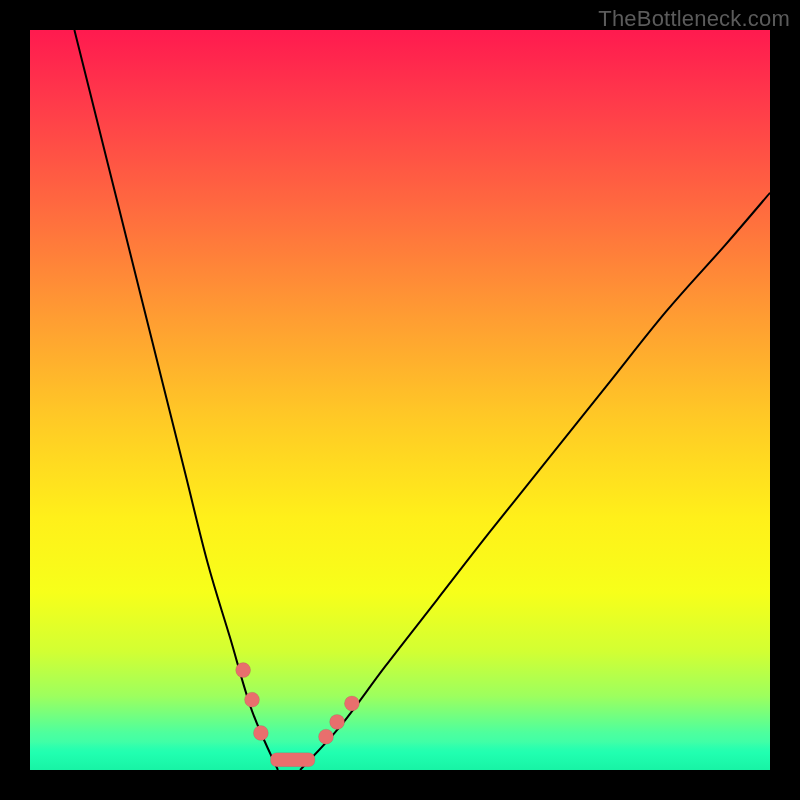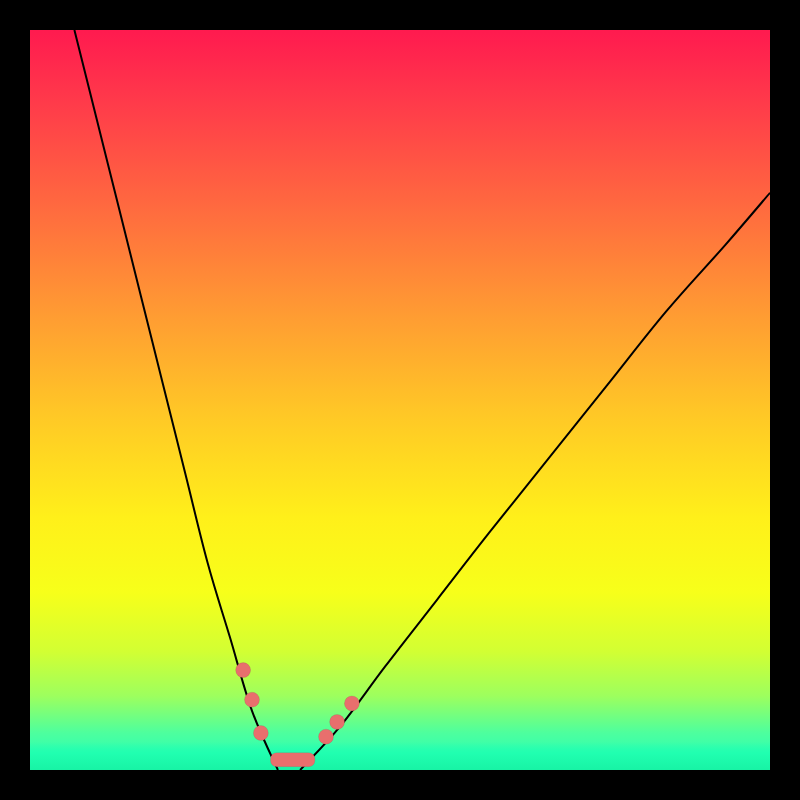--- a/index.html
+++ b/index.html
@@ -62,20 +62,21 @@
   .pill {
     fill: #e86f6d;
     stroke: rgba(0,0,0,0.12);
     stroke-width: 0.5;
   }
 </style>
 </head>
 <body>
 
 <div class="container">
+  <div class="watermark">TheBottleneck.com</div>
 
   <div class="plot-area">
     <div class="green-band"></div>
 
     <svg class="curves" viewBox="0 0 740 740" preserveAspectRatio="none">
       <path id="left-branch" class="curve" d="M 44.4 0 C 48.396 15.983999999999991, 58.608 56.83199999999995, 66.6 88.79999999999995 C 74.592 120.76799999999996, 80.80799999999999 145.632, 88.8 177.60000000000002 C 96.792 209.56800000000004, 103.008 234.432, 111 266.4 C 118.992 298.368, 125.20799999999998 323.23199999999997, 133.2 355.2 C 141.19199999999998 387.168, 147.40800000000002 412.032, 155.4 444 C 163.392 475.968, 169.608 503.496, 177.6 532.8 C 185.59199999999998 562.1039999999999, 191.80800000000002 580.16, 199.8 606.8 C 207.792 633.4399999999999, 213.342 656.824, 222 680.8 C 230.658 704.776, 243.238 729.3439999999999, 247.9 740"></path>
       <path id="right-branch" class="curve" d="M 270.09999999999997 740 C 277.426 732.008, 295.482 714.248, 310.8 695.6 C 326.118 676.952, 337.88399999999996 659.044, 355.2 636.4 C 372.516 613.756, 388.35200000000003 593.776, 407.00000000000006 569.8 C 425.6480000000001 545.824, 438.82000000000005 528.508, 458.8 503.2 C 478.78 477.892, 496.688 455.84, 518 429.2 C 539.312 402.56, 555.888 381.84, 577.2 355.2 C 598.5120000000001 328.56, 615.088 306.508, 636.4 281.2 C 657.712 255.892, 676.9519999999999 235.91200000000003, 695.5999999999999 214.60000000000002 C 714.2479999999999 193.288, 732.008 172.12399999999997, 740 162.79999999999995"></path>
       <g id="markers-group">
           <circle cx="213.12000000000003" cy="640.1" r="7.5" class="marker"></circle>
           <circle cx="222" cy="669.7" r="7.5" class="marker"></circle>

